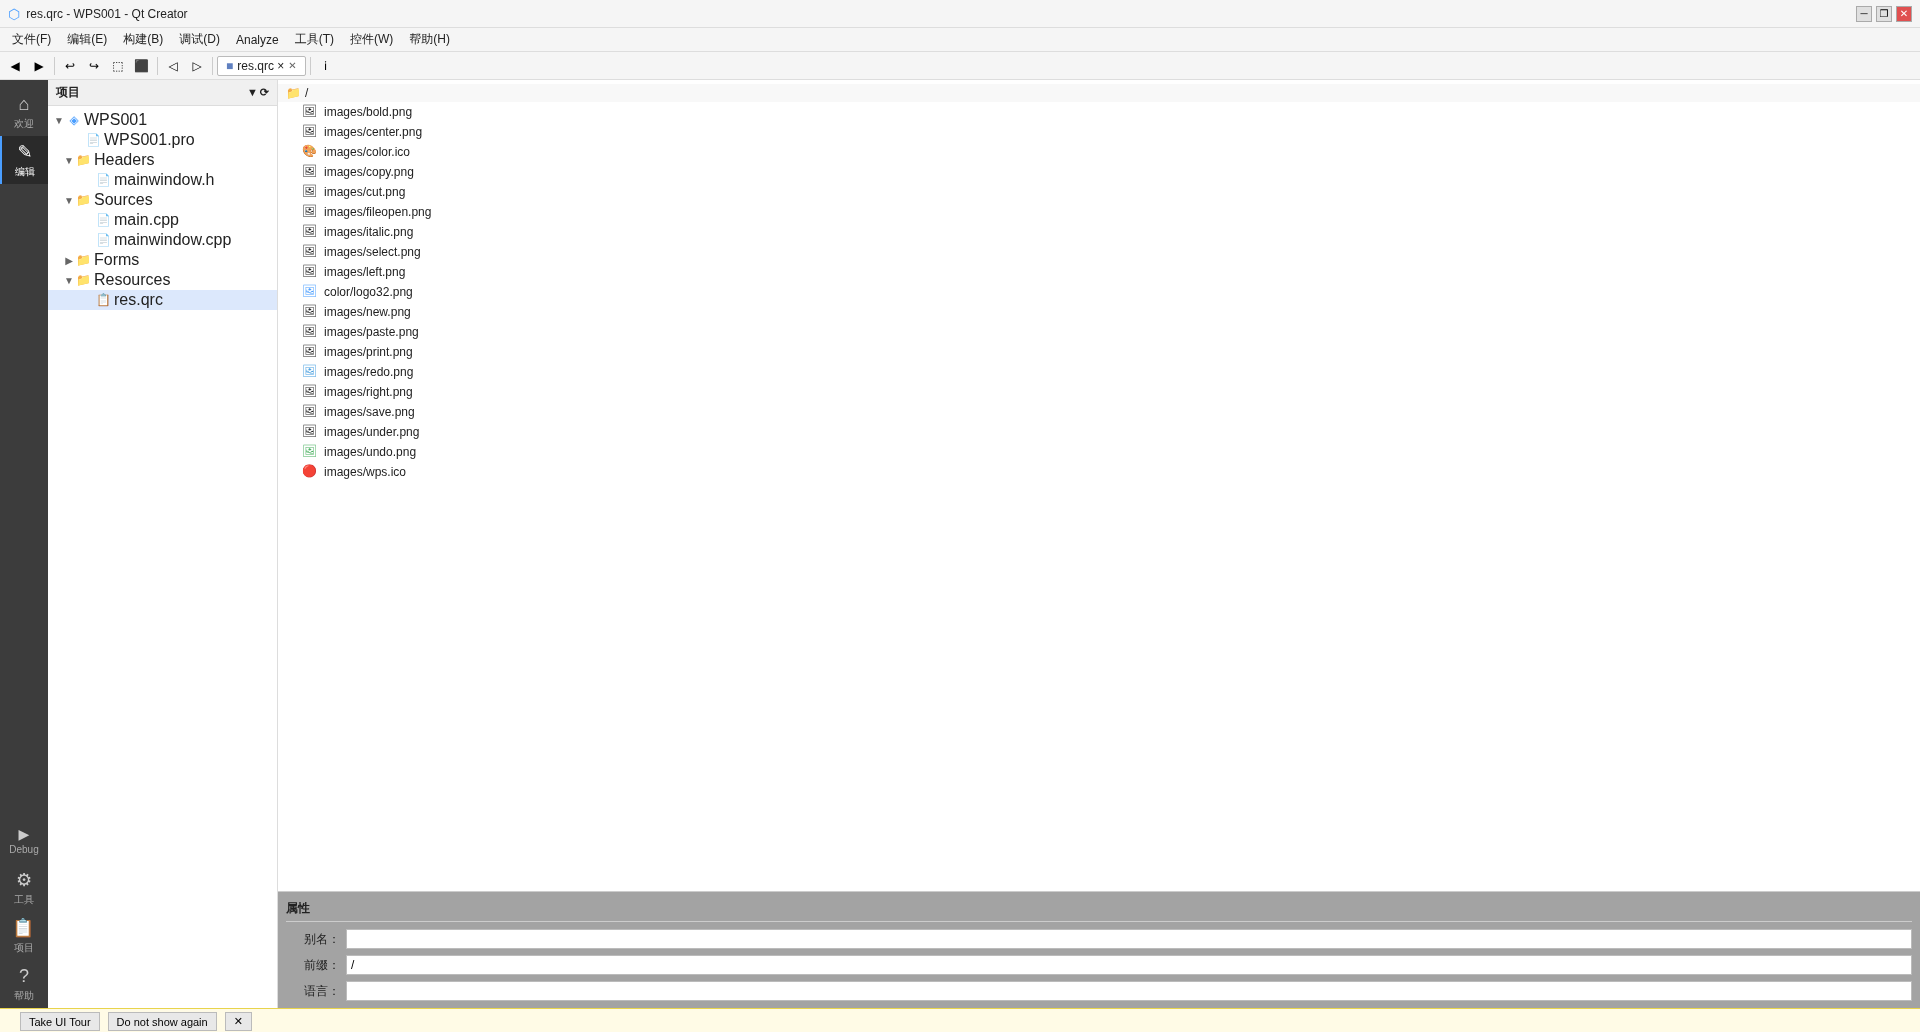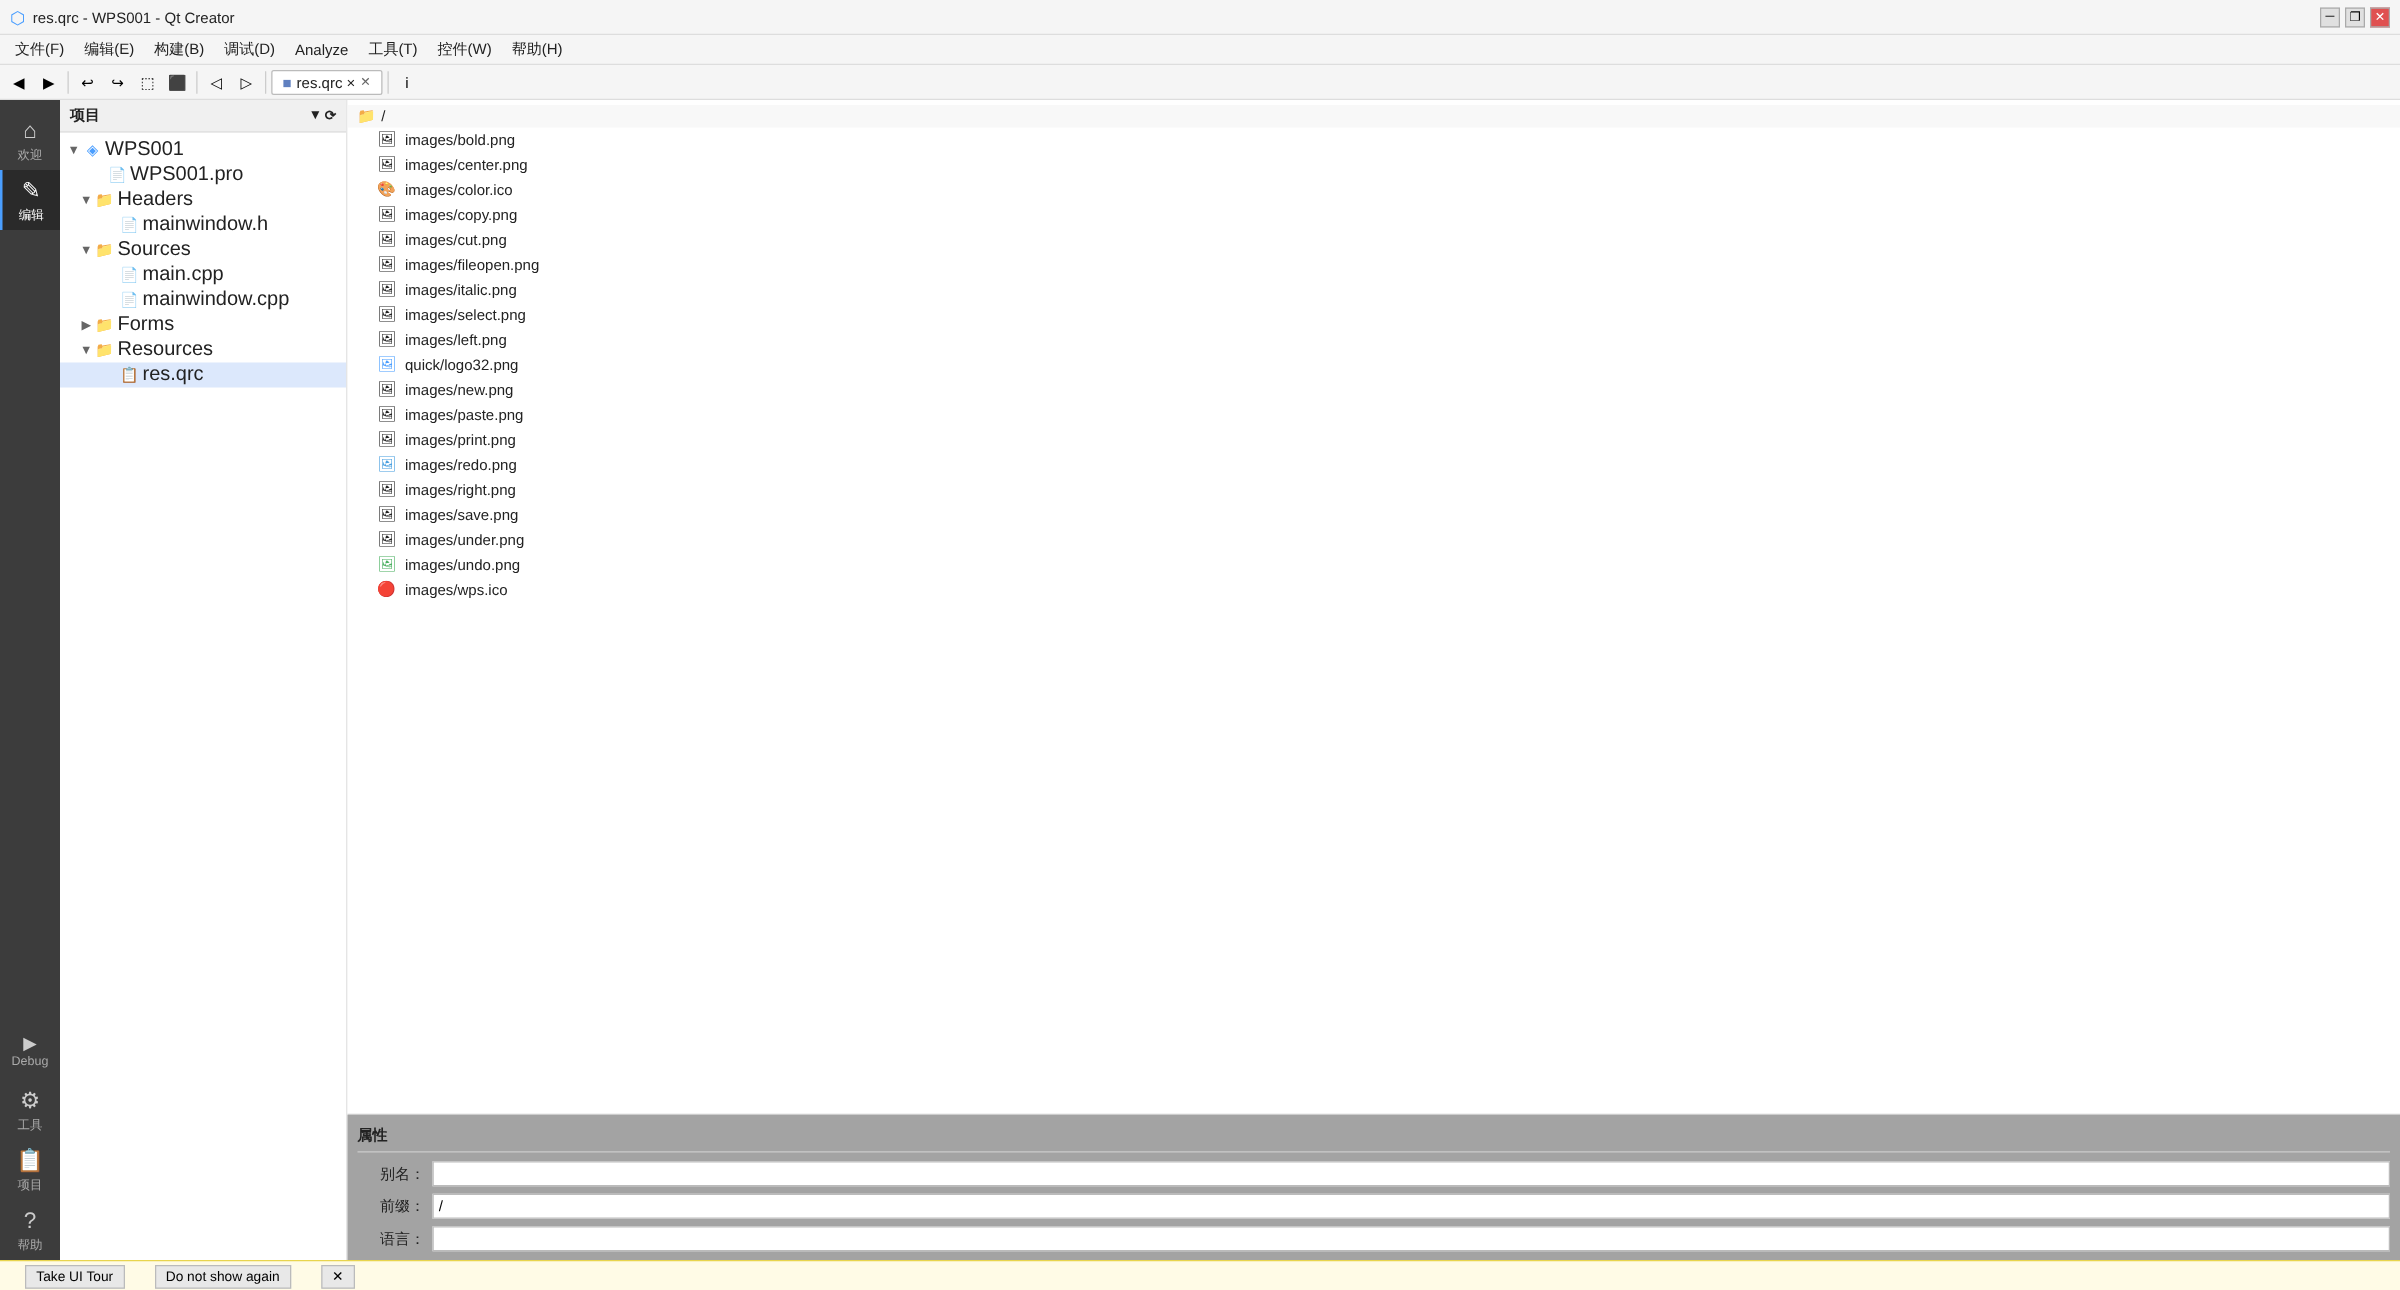--- a/index.html
+++ b/index.html
@@ -426,21 +426,21 @@
       <div class="resource-item" style="padding-left:24px;">
         <span class="resource-icon">🖼</span>
         <span>images/select.png</span>
       </div>
       <div class="resource-item" style="padding-left:24px;">
         <span class="resource-icon">🖼</span>
         <span>images/left.png</span>
       </div>
       <div class="resource-item" style="padding-left:24px;">
         <span class="resource-icon" style="color:#4a9eff;">🖼</span>
-        <span>quick/logo32.png</span>
+        <span>color/logo32.png</span>
       </div>
       <div class="resource-item" style="padding-left:24px;">
         <span class="resource-icon">🖼</span>
         <span>images/new.png</span>
       </div>
       <div class="resource-item" style="padding-left:24px;">
         <span class="resource-icon">🖼</span>
         <span>images/paste.png</span>
       </div>
       <div class="resource-item" style="padding-left:24px;">
@@ -490,18 +490,18 @@
           <span class="prop-label">语言：</span>
           <input class="prop-input" value="" style="">
         </div>
       </div>
 
     </div>
   </div>
 </div>
 
 <div id="notification-bar">
-  <div style="display:flex;gap:20px;flex-shrink:0;margin-left:8px;justify-content:space-between;">
+  <div style="display:flex;gap:4px;flex-shrink:0;margin-left:8px;justify-content:space-between;">
     <button class="notif-btn">Take UI Tour</button>
     <button class="notif-btn">Do not show again</button>
     <button class="notif-btn">✕</button>
   </div>
 </div>
 
 </body></html>

